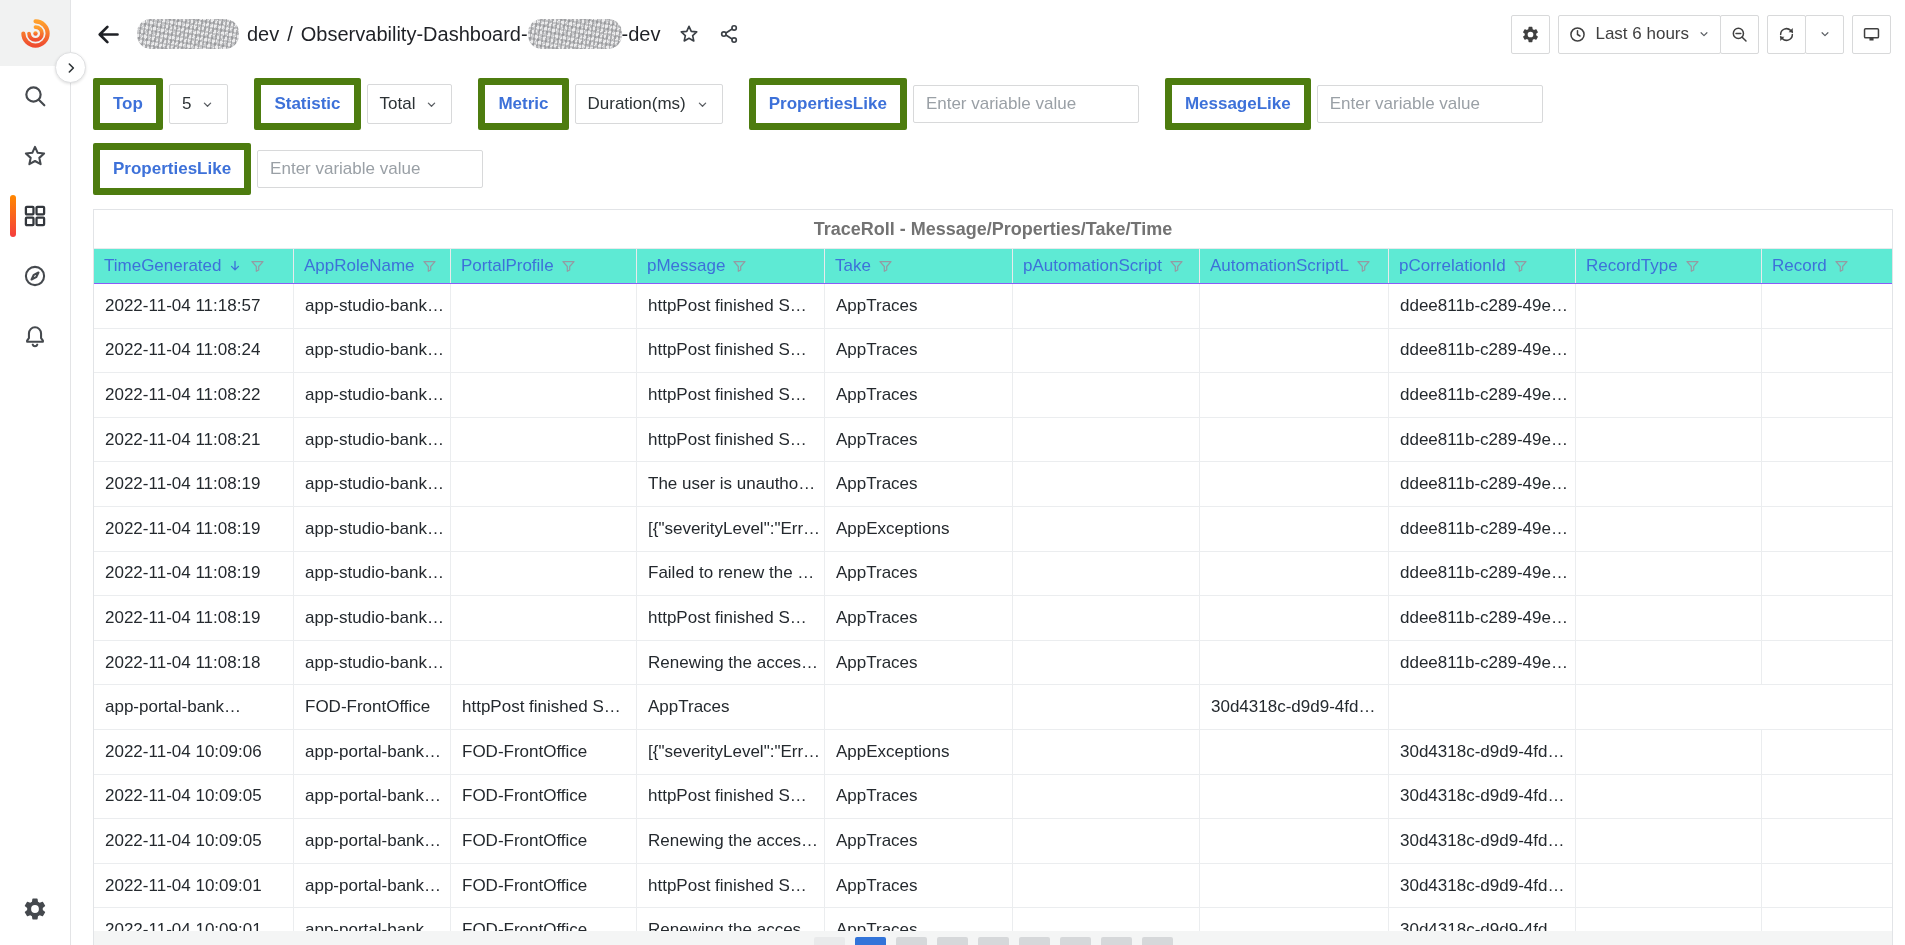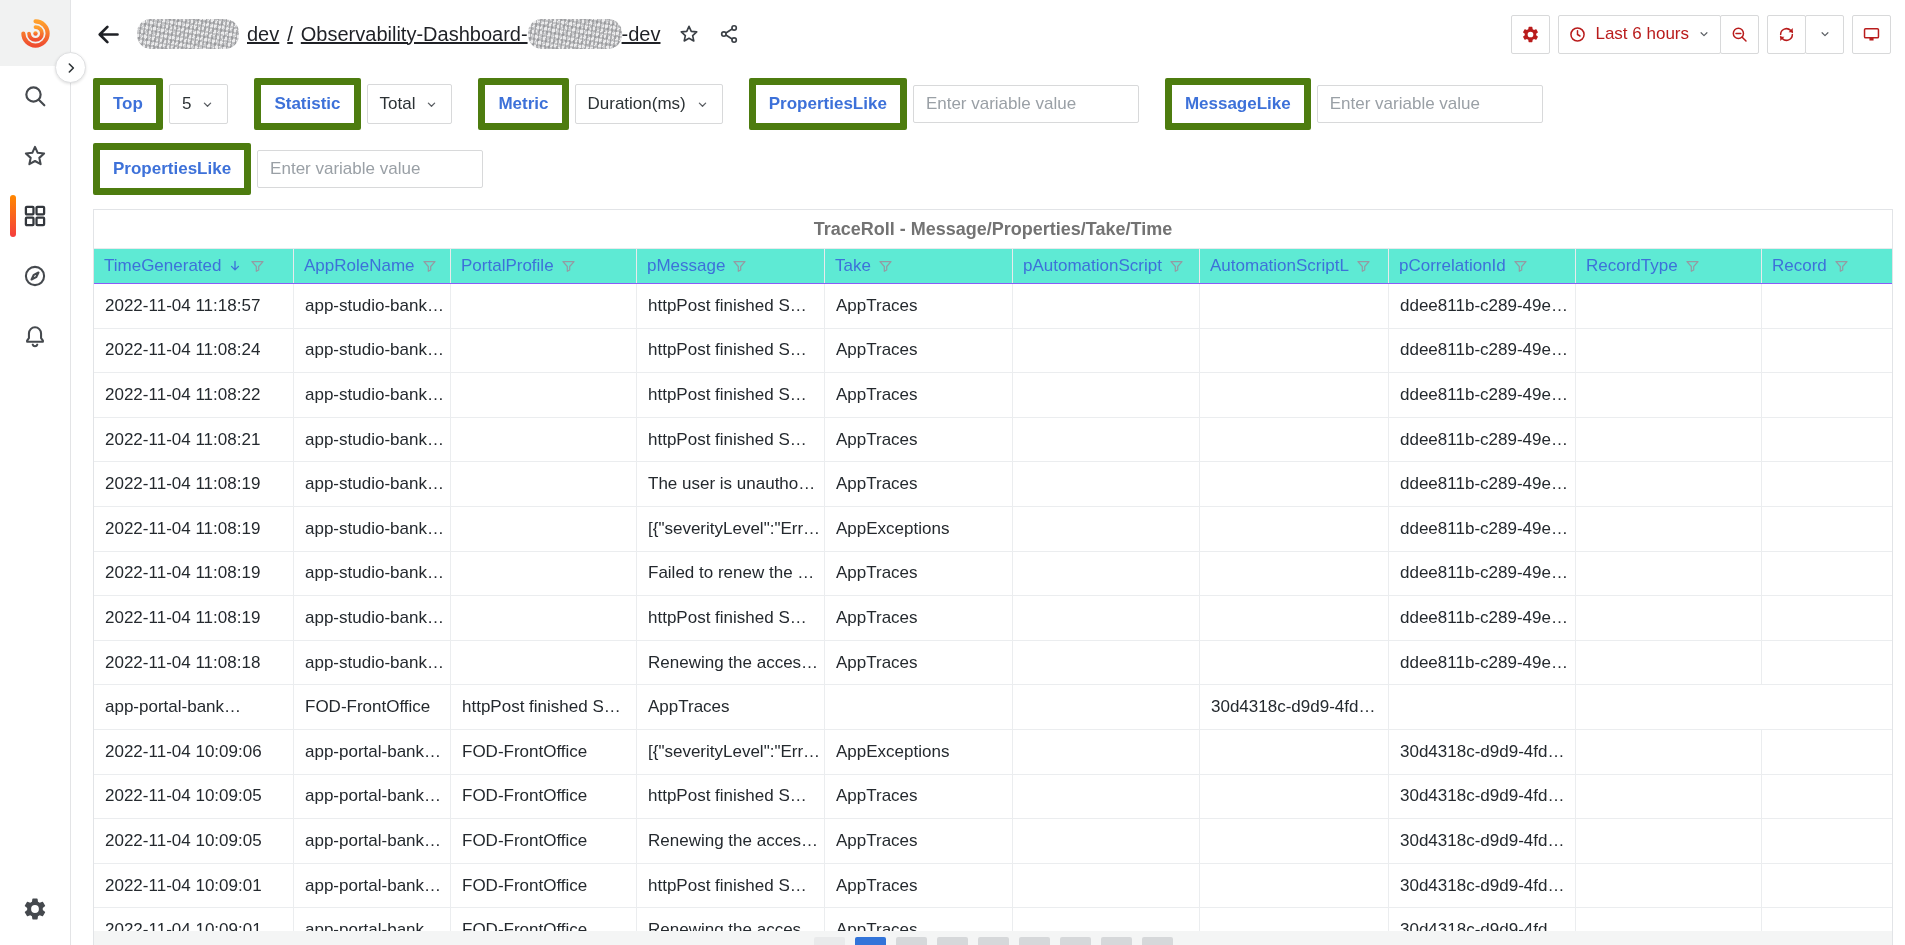--- a/index.html
+++ b/index.html
@@ -25,37 +25,37 @@
   
   .main{flex:1;display:flex;flex-direction:column;min-width:0;}
 
   
   .navbar{flex:0 0 68px;height:68px;display:flex;align-items:center;padding:0 14px 0 20px;}
   .nav-left{display:flex;align-items:center;gap:12px;min-width:0;}
   .back-btn{width:34px;height:34px;display:flex;align-items:center;justify-content:center;
             color:#1f2126;cursor:pointer;background:none;border:none;}
   .back-btn svg{width:27px;height:27px;}
   .crumb{display:flex;align-items:center;gap:8px;}
-  .crumb-text{font-size:20px;color:#1f2126;white-space:nowrap;text-decoration:underline;}
+  .crumb-text{font-size:20px;color:#1f2126;white-space:nowrap;}
   .redacted{height:30px;border-radius:14px;
      background:
        repeating-linear-gradient(98deg,rgba(130,131,134,.55) 0 1.5px,transparent 1.5px 4px),
        repeating-linear-gradient(12deg,rgba(150,151,154,.45) 0 2px,transparent 2px 5px),
        repeating-linear-gradient(-40deg,#cdced0 0 2px,#ebebec 2px 6px);}
   .redacted.r1{width:102px;}
   .redacted.r2{width:94px;}
   .crumb-icon{width:34px;height:34px;display:flex;align-items:center;justify-content:center;
               color:#3a3f45;background:none;border:none;cursor:pointer;}
   .crumb-icon svg{width:22px;height:22px;}
   .nav-right{margin-left:auto;display:flex;align-items:center;gap:8px;}
   .group{display:flex;}
   .group .tb-btn:not(:first-child){margin-left:-1px;}
   .tb-btn{height:39px;min-width:39px;padding:0 9px;border:1px solid #d8d9da;border-radius:2px;
           background:#fff;display:flex;align-items:center;justify-content:center;gap:8px;
-          color:#b91c1c;font-size:17px;font-family:inherit;cursor:pointer;}
+          color:#404040;font-size:17px;font-family:inherit;cursor:pointer;}
   .tb-btn svg{width:19px;height:19px;flex:0 0 auto;}
   .tb-btn .small-caret{width:14px;height:14px;}
 
   
   .submenu{display:flex;flex-wrap:wrap;align-items:center;padding:10px 14px 0 22px;}
   .var-control{display:flex;align-items:center;margin:0 26px 13px 0;}
   .var-label{height:38px;display:flex;align-items:center;padding:0 13px;border:7px solid #4d7c0f;
              border-radius:2px;background:#fff;color:#3d71d9;font-weight:600;font-size:17px;white-space:nowrap;}
   .var-value{height:38px;margin-left:6px;display:flex;align-items:center;padding:0 12px;
              border:1px solid #d8d9da;border-radius:2px;font-size:17px;color:#2c3235;gap:9px;

